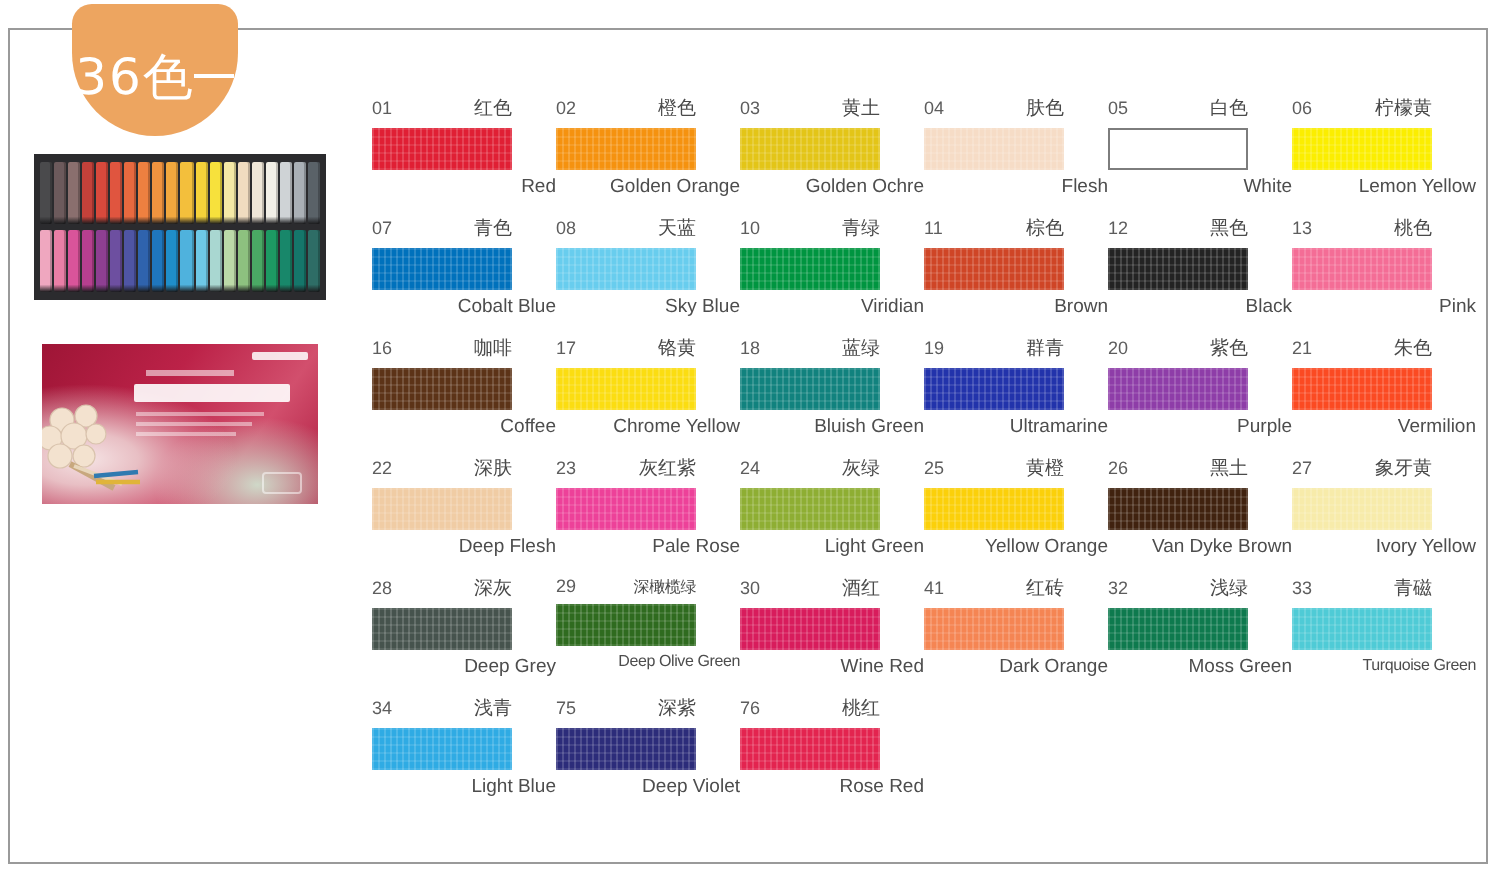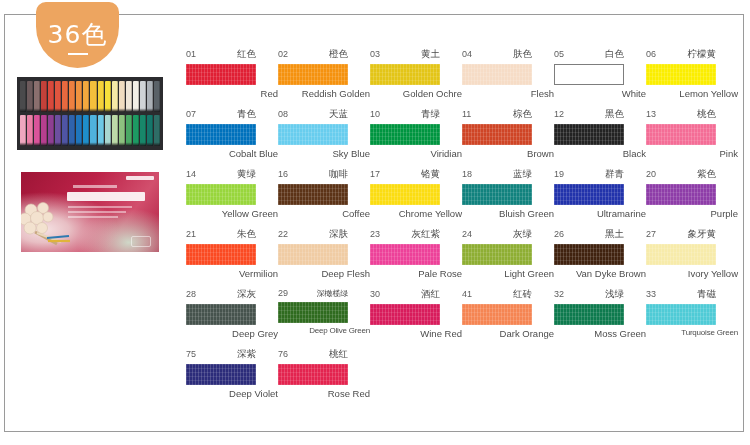--- a/index.html
+++ b/index.html
@@ -31,21 +31,20 @@
   #count-badge {
     position: absolute;
     left: 36px;
     top: 2px;
     width: 83px;
     height: 66px;
     background: #eda560;
     border-radius: 10px 10px 42px 42px;
     z-index: 5;
     display: flex;
-    flex-direction: column;
     align-items: center;
     justify-content: center;
   }
   #count-badge .badge-text {
     color: #ffffff;
     font-size: 25px;
     line-height: 1;
     letter-spacing: 1px;
     font-family: "DejaVu Sans", sans-serif;
     margin-top: 6px;
@@ -322,21 +321,21 @@
       </div>
       <div class="swatch-chip" style="background: rgb(224, 31, 52);"></div>
       <div class="swatch-en">Red</div>
     </div>
     <div class="swatch-cell">
       <div class="swatch-head">
         <span class="swatch-num">02</span>
         <span class="swatch-cn">橙色</span>
       </div>
       <div class="swatch-chip" style="background: rgb(245, 146, 15);"></div>
-      <div class="swatch-en">Reddish Golden</div>
+      <div class="swatch-en">Golden Orange</div>
     </div>
     <div class="swatch-cell">
       <div class="swatch-head">
         <span class="swatch-num">03</span>
         <span class="swatch-cn">黄土</span>
       </div>
       <div class="swatch-chip" style="background: rgb(227, 197, 23);"></div>
       <div class="swatch-en">Golden Ochre</div>
     </div>
     <div class="swatch-cell">
@@ -406,28 +405,20 @@
     <div class="swatch-cell">
       <div class="swatch-head">
         <span class="swatch-num">13</span>
         <span class="swatch-cn">桃色</span>
       </div>
       <div class="swatch-chip" style="background: rgb(244, 109, 150);"></div>
       <div class="swatch-en">Pink</div>
     </div>
     <div class="swatch-cell">
       <div class="swatch-head">
-        <span class="swatch-num">14</span>
-        <span class="swatch-cn">黄绿</span>
-      </div>
-      <div class="swatch-chip" style="background: rgb(152, 214, 60);"></div>
-      <div class="swatch-en">Yellow Green</div>
-    </div>
-    <div class="swatch-cell">
-      <div class="swatch-head">
         <span class="swatch-num">16</span>
         <span class="swatch-cn">咖啡</span>
       </div>
       <div class="swatch-chip" style="background: rgb(92, 51, 23);"></div>
       <div class="swatch-en">Coffee</div>
     </div>
     <div class="swatch-cell">
       <div class="swatch-head">
         <span class="swatch-num">17</span>
         <span class="swatch-cn">铬黄</span>
@@ -486,20 +477,28 @@
     <div class="swatch-cell">
       <div class="swatch-head">
         <span class="swatch-num">24</span>
         <span class="swatch-cn">灰绿</span>
       </div>
       <div class="swatch-chip" style="background: rgb(142, 174, 51);"></div>
       <div class="swatch-en">Light Green</div>
     </div>
     <div class="swatch-cell">
       <div class="swatch-head">
+        <span class="swatch-num">25</span>
+        <span class="swatch-cn">黄橙</span>
+      </div>
+      <div class="swatch-chip" style="background: rgb(251, 208, 10);"></div>
+      <div class="swatch-en">Yellow Orange</div>
+    </div>
+    <div class="swatch-cell">
+      <div class="swatch-head">
         <span class="swatch-num">26</span>
         <span class="swatch-cn">黑土</span>
       </div>
       <div class="swatch-chip" style="background: rgb(64, 34, 15);"></div>
       <div class="swatch-en">Van Dyke Brown</div>
     </div>
     <div class="swatch-cell">
       <div class="swatch-head">
         <span class="swatch-num">27</span>
         <span class="swatch-cn">象牙黄</span>
@@ -550,20 +549,28 @@
     <div class="swatch-cell">
       <div class="swatch-head">
         <span class="swatch-num">33</span>
         <span class="swatch-cn">青磁</span>
       </div>
       <div class="swatch-chip" style="background: rgb(79, 203, 214);"></div>
       <div class="swatch-en long">Turquoise Green</div>
     </div>
     <div class="swatch-cell">
       <div class="swatch-head">
+        <span class="swatch-num">34</span>
+        <span class="swatch-cn">浅青</span>
+      </div>
+      <div class="swatch-chip" style="background: rgb(47, 171, 228);"></div>
+      <div class="swatch-en">Light Blue</div>
+    </div>
+    <div class="swatch-cell">
+      <div class="swatch-head">
         <span class="swatch-num">75</span>
         <span class="swatch-cn">深紫</span>
       </div>
       <div class="swatch-chip" style="background: rgb(44, 44, 122);"></div>
       <div class="swatch-en">Deep Violet</div>
     </div>
     <div class="swatch-cell">
       <div class="swatch-head">
         <span class="swatch-num">76</span>
         <span class="swatch-cn">桃红</span>

